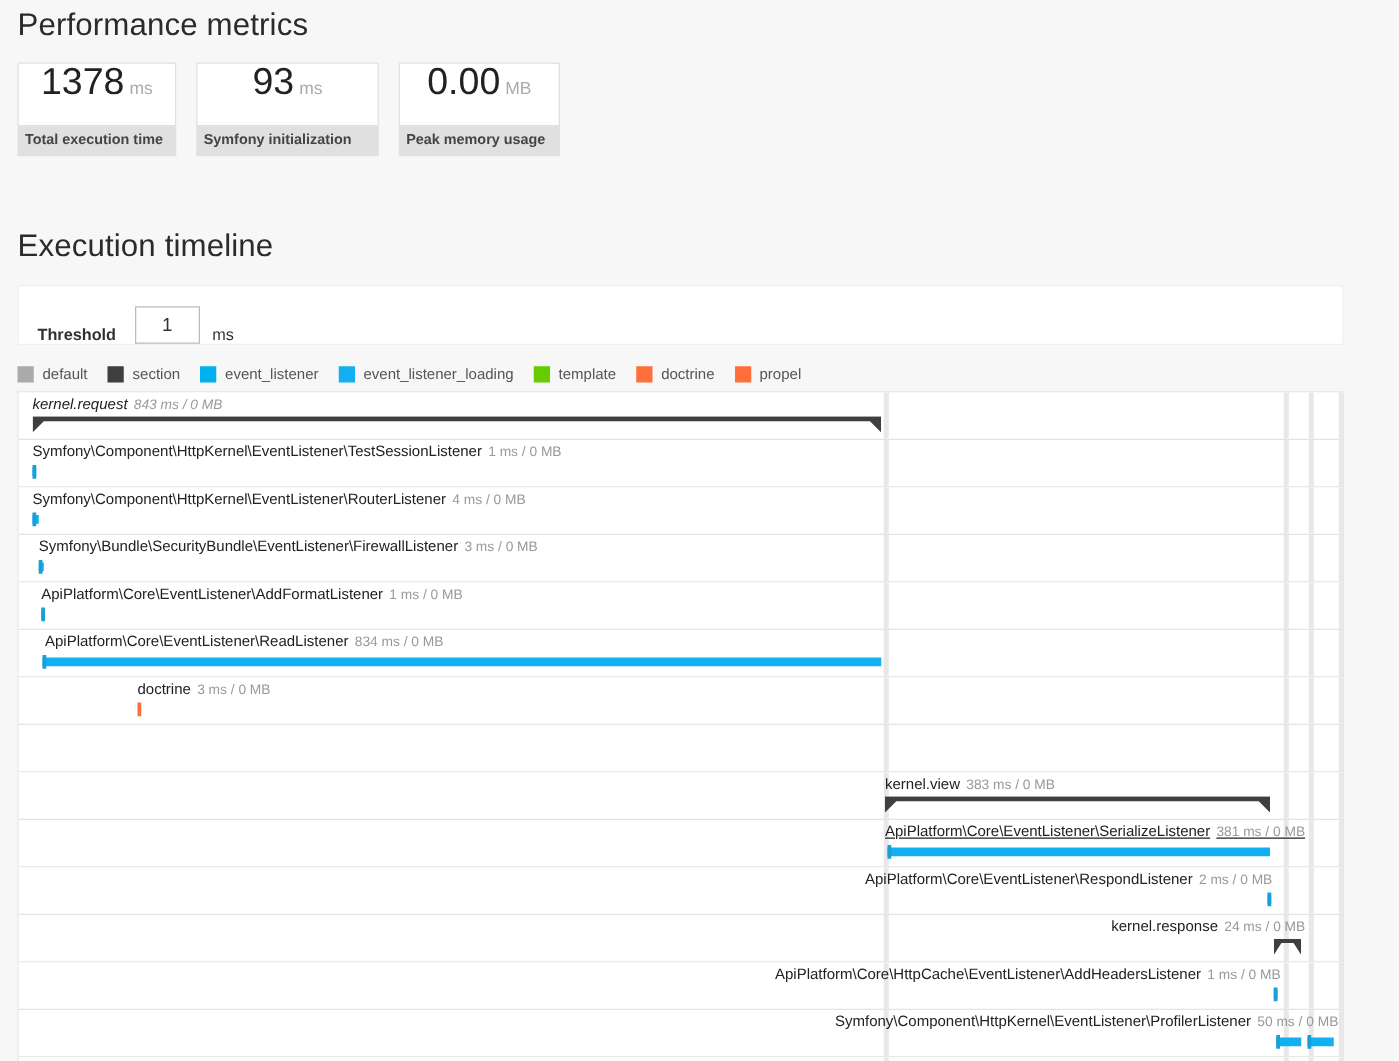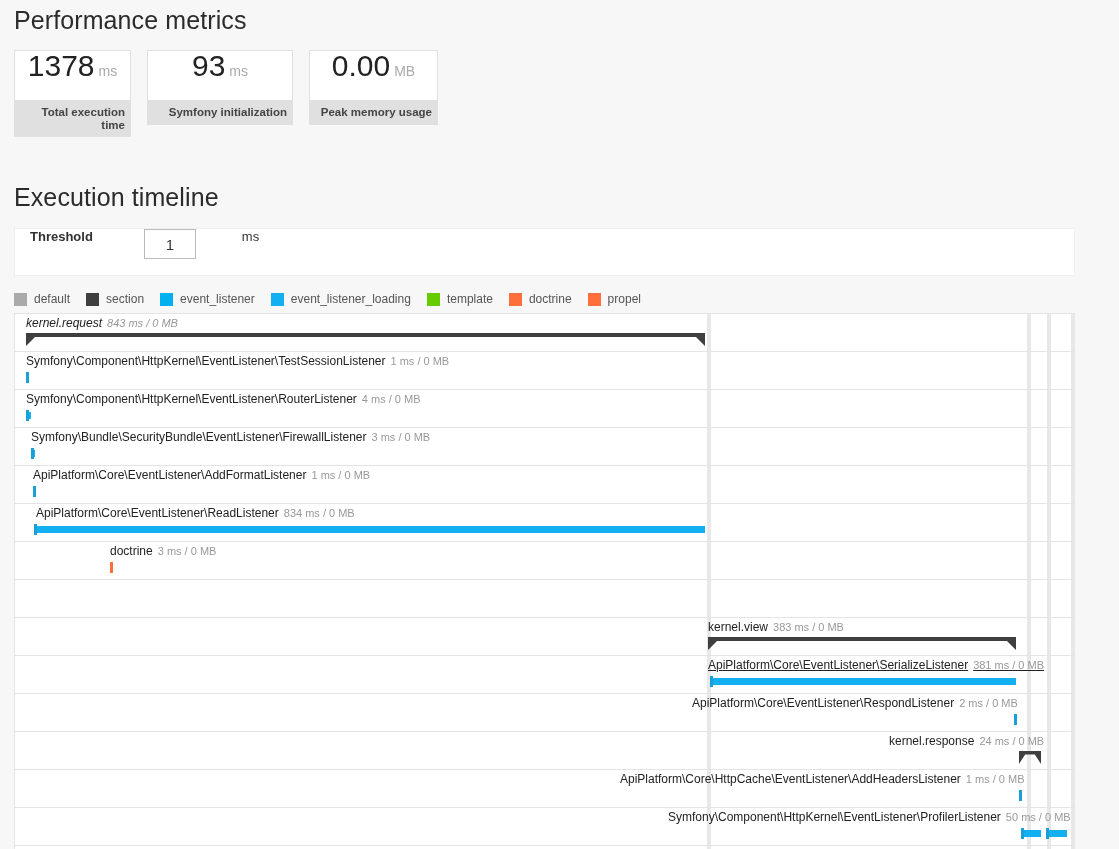--- a/index.html
+++ b/index.html
@@ -18,53 +18,52 @@
     font-weight: normal;
     color: #2b2b2b;
     margin: 0;
     letter-spacing: .1px;
   }
   #perf-title { position: absolute; left: 14px; top: 6px; }
   #timeline-title { position: absolute; left: 14px; top: 183px; }
 
   
   .metrics { position: absolute; left: 14px; top: 50px; display: flex; gap: 16px; }
-  .metric { width: 117px; }
+  .metric { width: 127px; }
   .metric.wide { width: 146px; }
   .metric.widest { width: 129px; }
   .metric-value {
     background: #fff;
     border: 1px solid #e0e0e0;
     height: 51px;
     display: flex;
     align-items: baseline;
     justify-content: center;
     gap: 4px;
   }
   .metric-num { font-size: 30px; color: #222; line-height: 1; }
   .metric-unit { font-size: 14px; color: #aaa; }
   .metric-label {
     background: #e0e0e0;
     color: #444;
     font-size: 11.5px;
     font-weight: bold;
-    text-align: right;
+    text-align: left;
     padding: 5px 6px 6px;
     line-height: 1.1;
   }
 
   
   .threshold-box {
     position: absolute; left: 14px; top: 228px;
     width: 1061px; height: 48px;
     background: #fff;
     border: 1px solid #efefef;
-    display: flex; align-items: flex-start;
+    display: flex; align-items: flex-end;
     padding-left: 15px;
-    gap: 36px;
   }
   .threshold-label { font-size: 13px; font-weight: bold; color: #313131; }
   .threshold-input {
     width: 52px; height: 30px;
     margin-left: 15px;
     border: 1px solid #bbb;
     background: #fff;
     text-align: center;
     font-size: 15px;
     font-family: "Liberation Sans", sans-serif;

